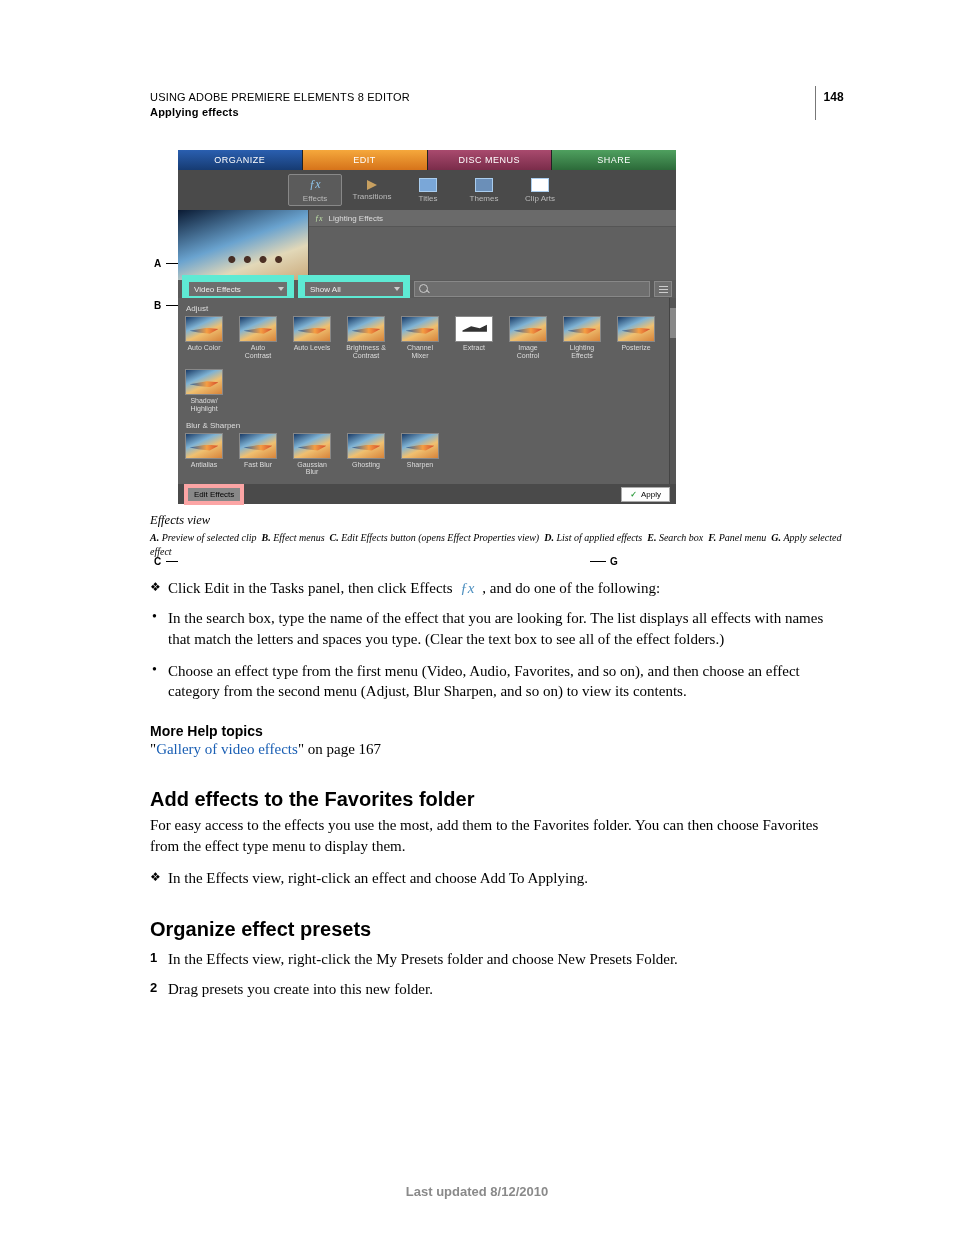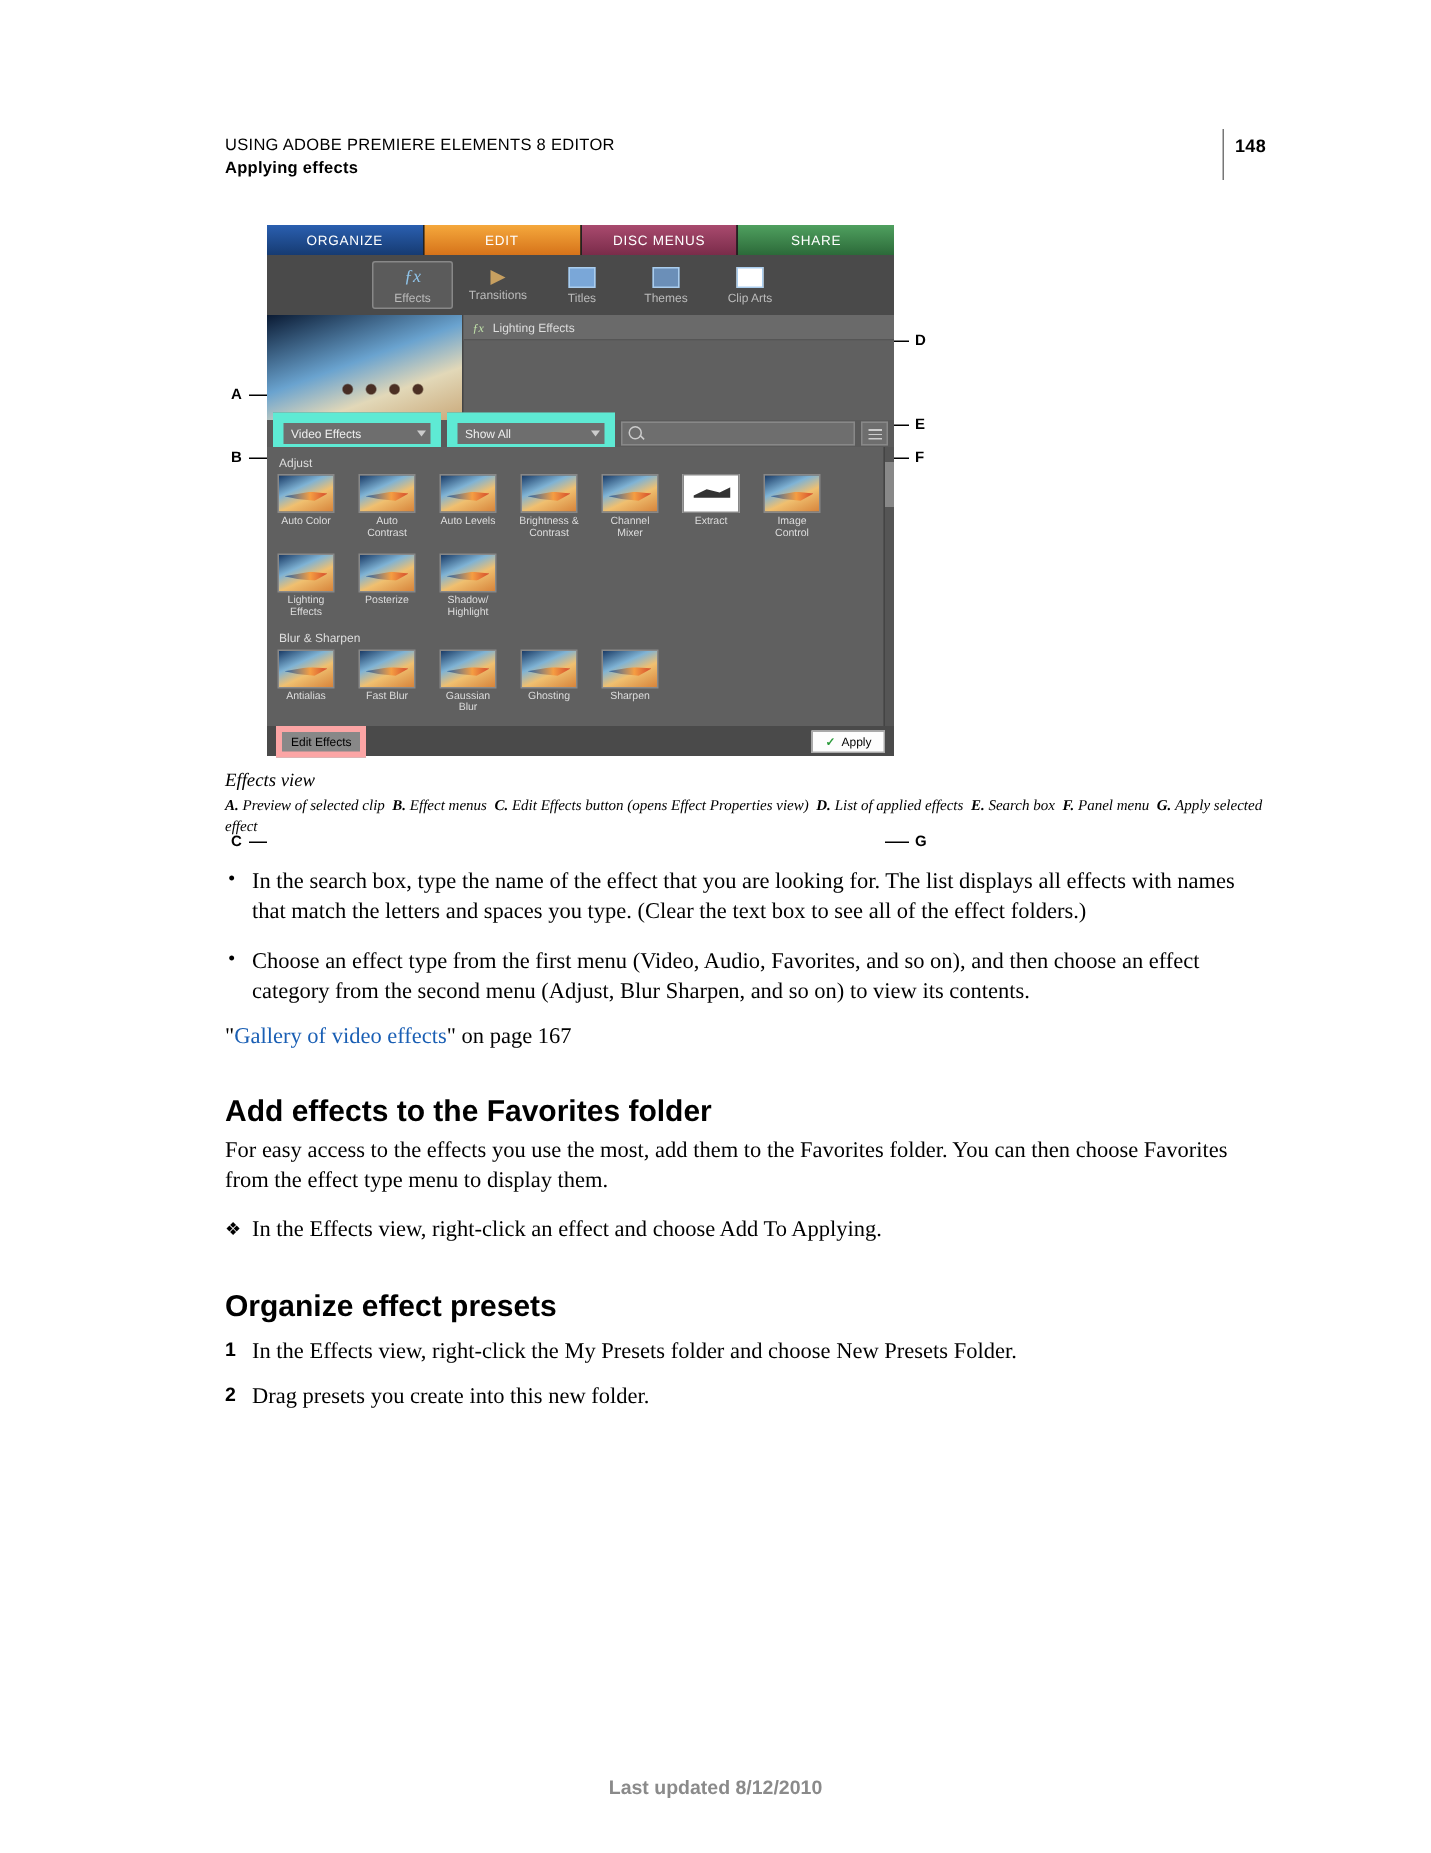--- a/index.html
+++ b/index.html
@@ -39,21 +39,21 @@
     width: 1px;
     height: 34px;
     background: #777;
   }
 
   .content { margin-top: 60px; }
 
   
   .shot-wrap { position: relative; margin: 10px 0 6px 28px; }
   .shot {
-    width: 418px;
+    width: 498px;
     background: #000000;
     font-family: Arial, sans-serif;
     font-size: 8px;
     color: #ddd;
     position: relative;
   }
   .tabs-top { display: flex; height: 20px; }
   .tabs-top .tab {
     flex: 1;
     display: flex;
@@ -447,25 +447,33 @@
     <div class="fig-key">
       <b>A. </b><span>Preview of selected clip</span>&nbsp;
       <b>B. </b><span>Effect menus</span>&nbsp;
       <b>C. </b><span>Edit Effects button (opens Effect Properties view)</span>&nbsp;
       <b>D. </b><span>List of applied effects</span>&nbsp;
       <b>E. </b><span>Search box</span>&nbsp;
       <b>F. </b><span>Panel menu</span>&nbsp;
       <b>G. </b><span>Apply selected effect</span>
     </div>
 
+    <ul class="diamond">
+      <li>
+        <span>Click Edit in the Tasks panel, then click Effects </span>
+        <span class="fx-inline">ƒx</span>
+        <span> , and do one of the following:</span>
+      </li>
+    </ul>
     <ul class="bullets">
       <li>In the search box, type the name of the effect that you are looking for. The list displays all effects with names that match the letters and spaces you type. (Clear the text box to see all of the effect folders.)</li>
       <li>Choose an effect type from the first menu (Video, Audio, Favorites, and so on), and then choose an effect category from the second menu (Adjust, Blur Sharpen, and so on) to view its contents.</li>
     </ul>
 
+    <h3 class="more-help">More Help topics</h3>
     <div class="link-line">
       "<span class="link">Gallery of video effects</span><span>" on page 167</span>
     </div>
 
     <h2 class="section">Add effects to the Favorites folder</h2>
     <p class="body">For easy access to the effects you use the most, add them to the Favorites folder. You can then choose Favorites from the effect type menu to display them.</p>
     <ul class="diamond">
       <li>In the Effects view, right-click an effect and choose Add To Applying.</li>
     </ul>
 

